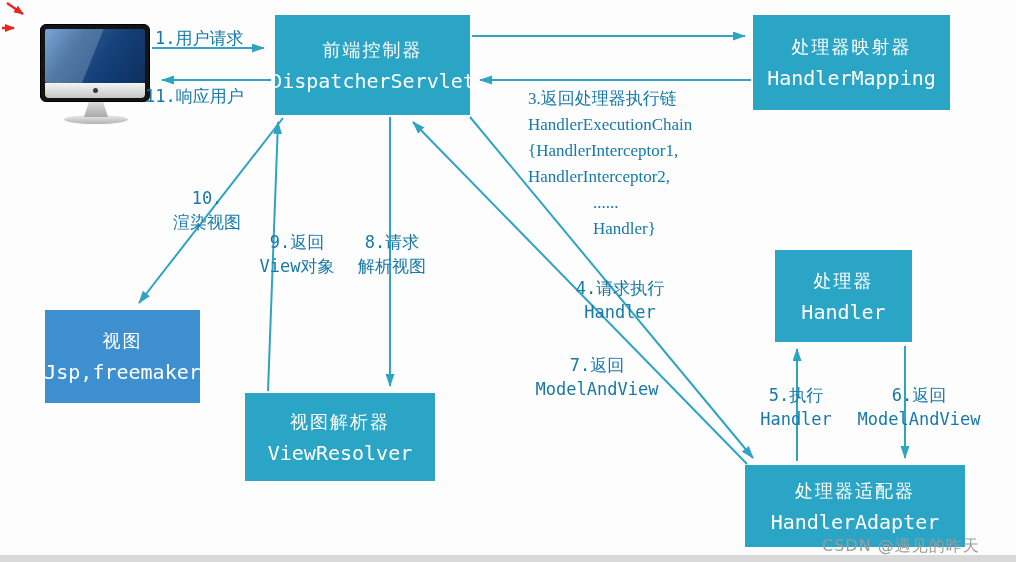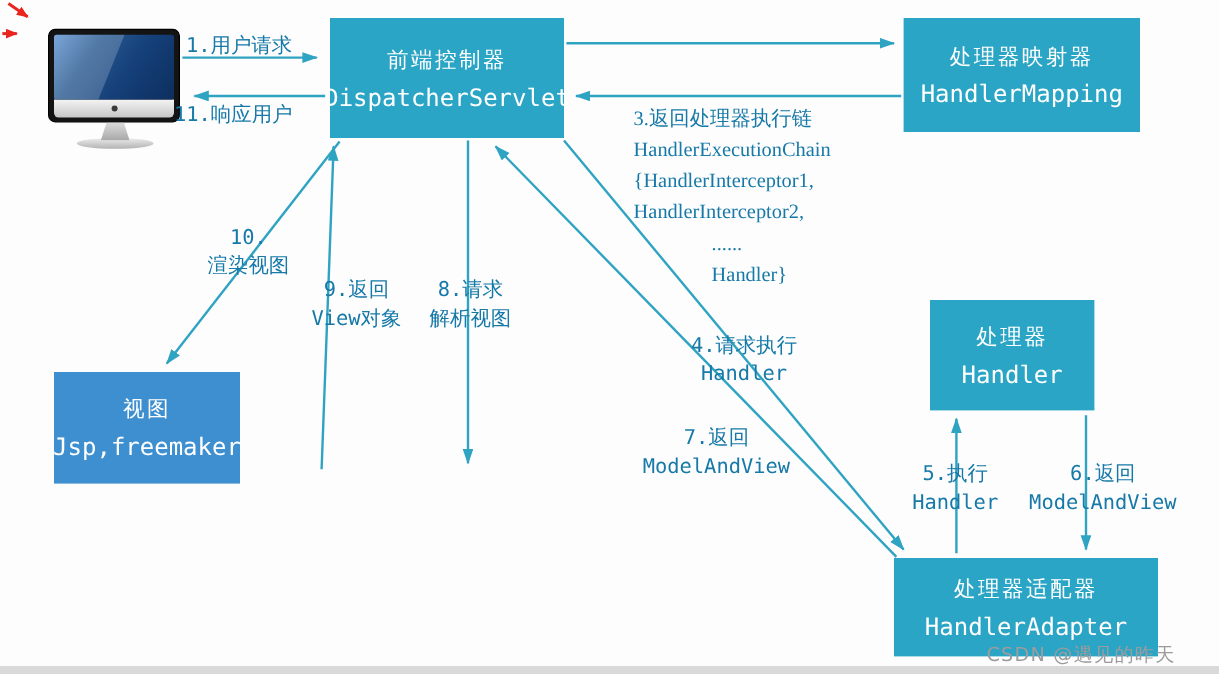--- a/index.html
+++ b/index.html
@@ -141,20 +141,24 @@
     <span class="en">HandlerMapping</span>
   </div>
   <div class="node node-handler">
     <span class="cn">处理器</span>
     <span class="en">Handler</span>
   </div>
   <div class="node node-adapter">
     <span class="cn">处理器适配器</span>
     <span class="en">HandlerAdapter</span>
   </div>
+  <div class="node node-viewresolver">
+    <span class="cn">视图解析器</span>
+    <span class="en">ViewResolver</span>
+  </div>
   <div class="node node-view">
     <span class="cn">视图</span>
     <span class="en">Jsp,freemaker</span>
   </div>
 
   <div class="lbl lbl-s1">1.用户请求</div>
   <div class="lbl lbl-s11">11.响应用户</div>
 
   <div class="lbl lbl-s3">
     <div>3.返回处理器执行链</div>

